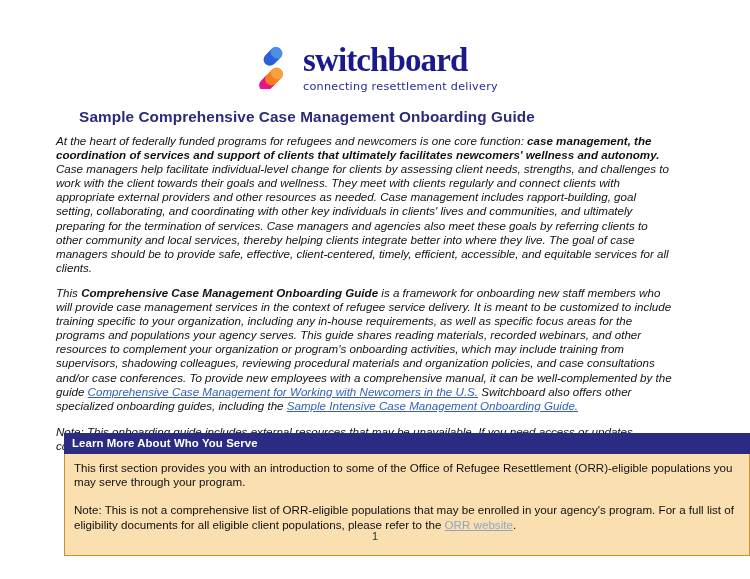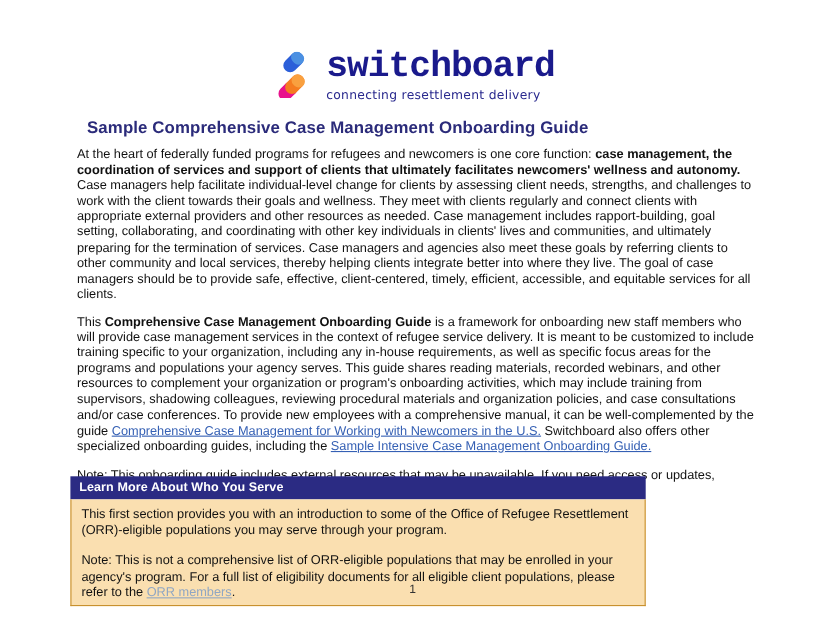--- a/index.html
+++ b/index.html
@@ -48,21 +48,21 @@
     display: block;
     line-height: 1;
   }
   .logo-wordmark {
     font-size: 33px;
     font-weight: bold;
     color: #1a1a8c;
     letter-spacing: -0.9px;
     line-height: 1;
     display: block;
-    font-family: Liberation Mono, monospace;
+    font-family: Liberation Serif, serif;
   }
   .logo-tagline {
     font-size: 11.2px;
     color: #2a2a8e;
     letter-spacing: 0.28px;
     display: block;
     margin-top: 4px;
     font-family: "DejaVu Sans", sans-serif;
   }
 
@@ -75,23 +75,24 @@
     text-align: center;
     font-size: 15.3px;
     font-weight: bold;
     color: #2b2b7a;
     letter-spacing: 0.1px;
   }
 
   
   .body-area {
     position: absolute;
-    left: 70px;
+    left: 56px;
     top: 134px;
     width: 617px;
+    font-style: italic;
   }
   .para {
     font-size: 11.6px;
     line-height: 14.1px;
     text-align: left;
     color: #111111;
     margin: 0 0 11px 0;
   }
   .para.tight { margin-bottom: 12px; }
   .para b { font-weight: bold; }
@@ -104,37 +105,37 @@
     line-height: 14.1px;
     color: #111111;
     margin: 0;
   }
 
   
   .callout {
     position: absolute;
     left: 64px;
     top: 433px;
-    width: 523px;
+    width: 686px;
   }
   .callout-header {
     background: #2b2b83;
     color: #ffffff;
     font-size: 11.4px;
     font-weight: bold;
     padding: 4px 8px 5px 8px;
     box-sizing: border-box;
     letter-spacing: 0.1px;
   }
   .callout-body {
     background: #fadfb0;
     border: 1px solid #c8912f;
     border-top: none;
     box-sizing: border-box;
-    padding: 7px 9px 4px 9px;
+    padding: 7px 9px 23px 9px;
   }
   .callout-body p {
     margin: 0;
     font-size: 11.6px;
     line-height: 14.2px;
     color: #111111;
   }
   .callout-body p.spaced { margin-top: 14px; }
   .lnk-soft {
     color: #8fa6c4;
@@ -192,19 +193,19 @@
 
     <p class="para tight"><span>This </span><b>Comprehensive Case Management Onboarding Guide</b><span> is a framework for onboarding new staff members who will provide case management services in the context of refugee service delivery. It is meant to be customized to include training specific to your organization, including any in-house requirements, as well as specific focus areas for the programs and populations your agency serves. This guide shares reading materials, recorded webinars, and other resources to complement your organization or program's onboarding activities, which may include training from supervisors, shadowing colleagues, reviewing procedural materials and organization policies, and case consultations and/or case conferences. To provide new employees with a comprehensive manual, it can be well-complemented by the guide </span><a class="lnk" href="#">Comprehensive Case Management for Working with Newcomers in the U.S.</a><span> Switchboard also offers other specialized onboarding guides, including the </span><a class="lnk" href="#">Sample Intensive Case Management Onboarding Guide.</a></p>
 
     <p class="note-line">Note: This onboarding guide includes external resources that may be unavailable. If you need access or updates, contact the original author.</p>
   </div>
 
   <div class="callout">
     <div class="callout-header">Learn More About Who You Serve</div>
     <div class="callout-body">
       <p>This first section provides you with an introduction to some of the Office of Refugee Resettlement (ORR)-eligible populations you may serve through your program.</p>
-      <p class="spaced"><span>Note: This is not a comprehensive list of ORR-eligible populations that may be enrolled in your agency's program. For a full list of eligibility documents for all eligible client populations, please refer to the </span><a class="lnk-soft" href="#">ORR members</a><span>.</span></p>
+      <p class="spaced"><span>Note: This is not a comprehensive list of ORR-eligible populations that may be enrolled in your agency's program. For a full list of eligibility documents for all eligible client populations, please refer to the </span><a class="lnk-soft" href="#">ORR website</a><span>.</span></p>
     </div>
   </div>
 
   <div class="page-number">1</div>
 
 </div>
 
 </body></html>

